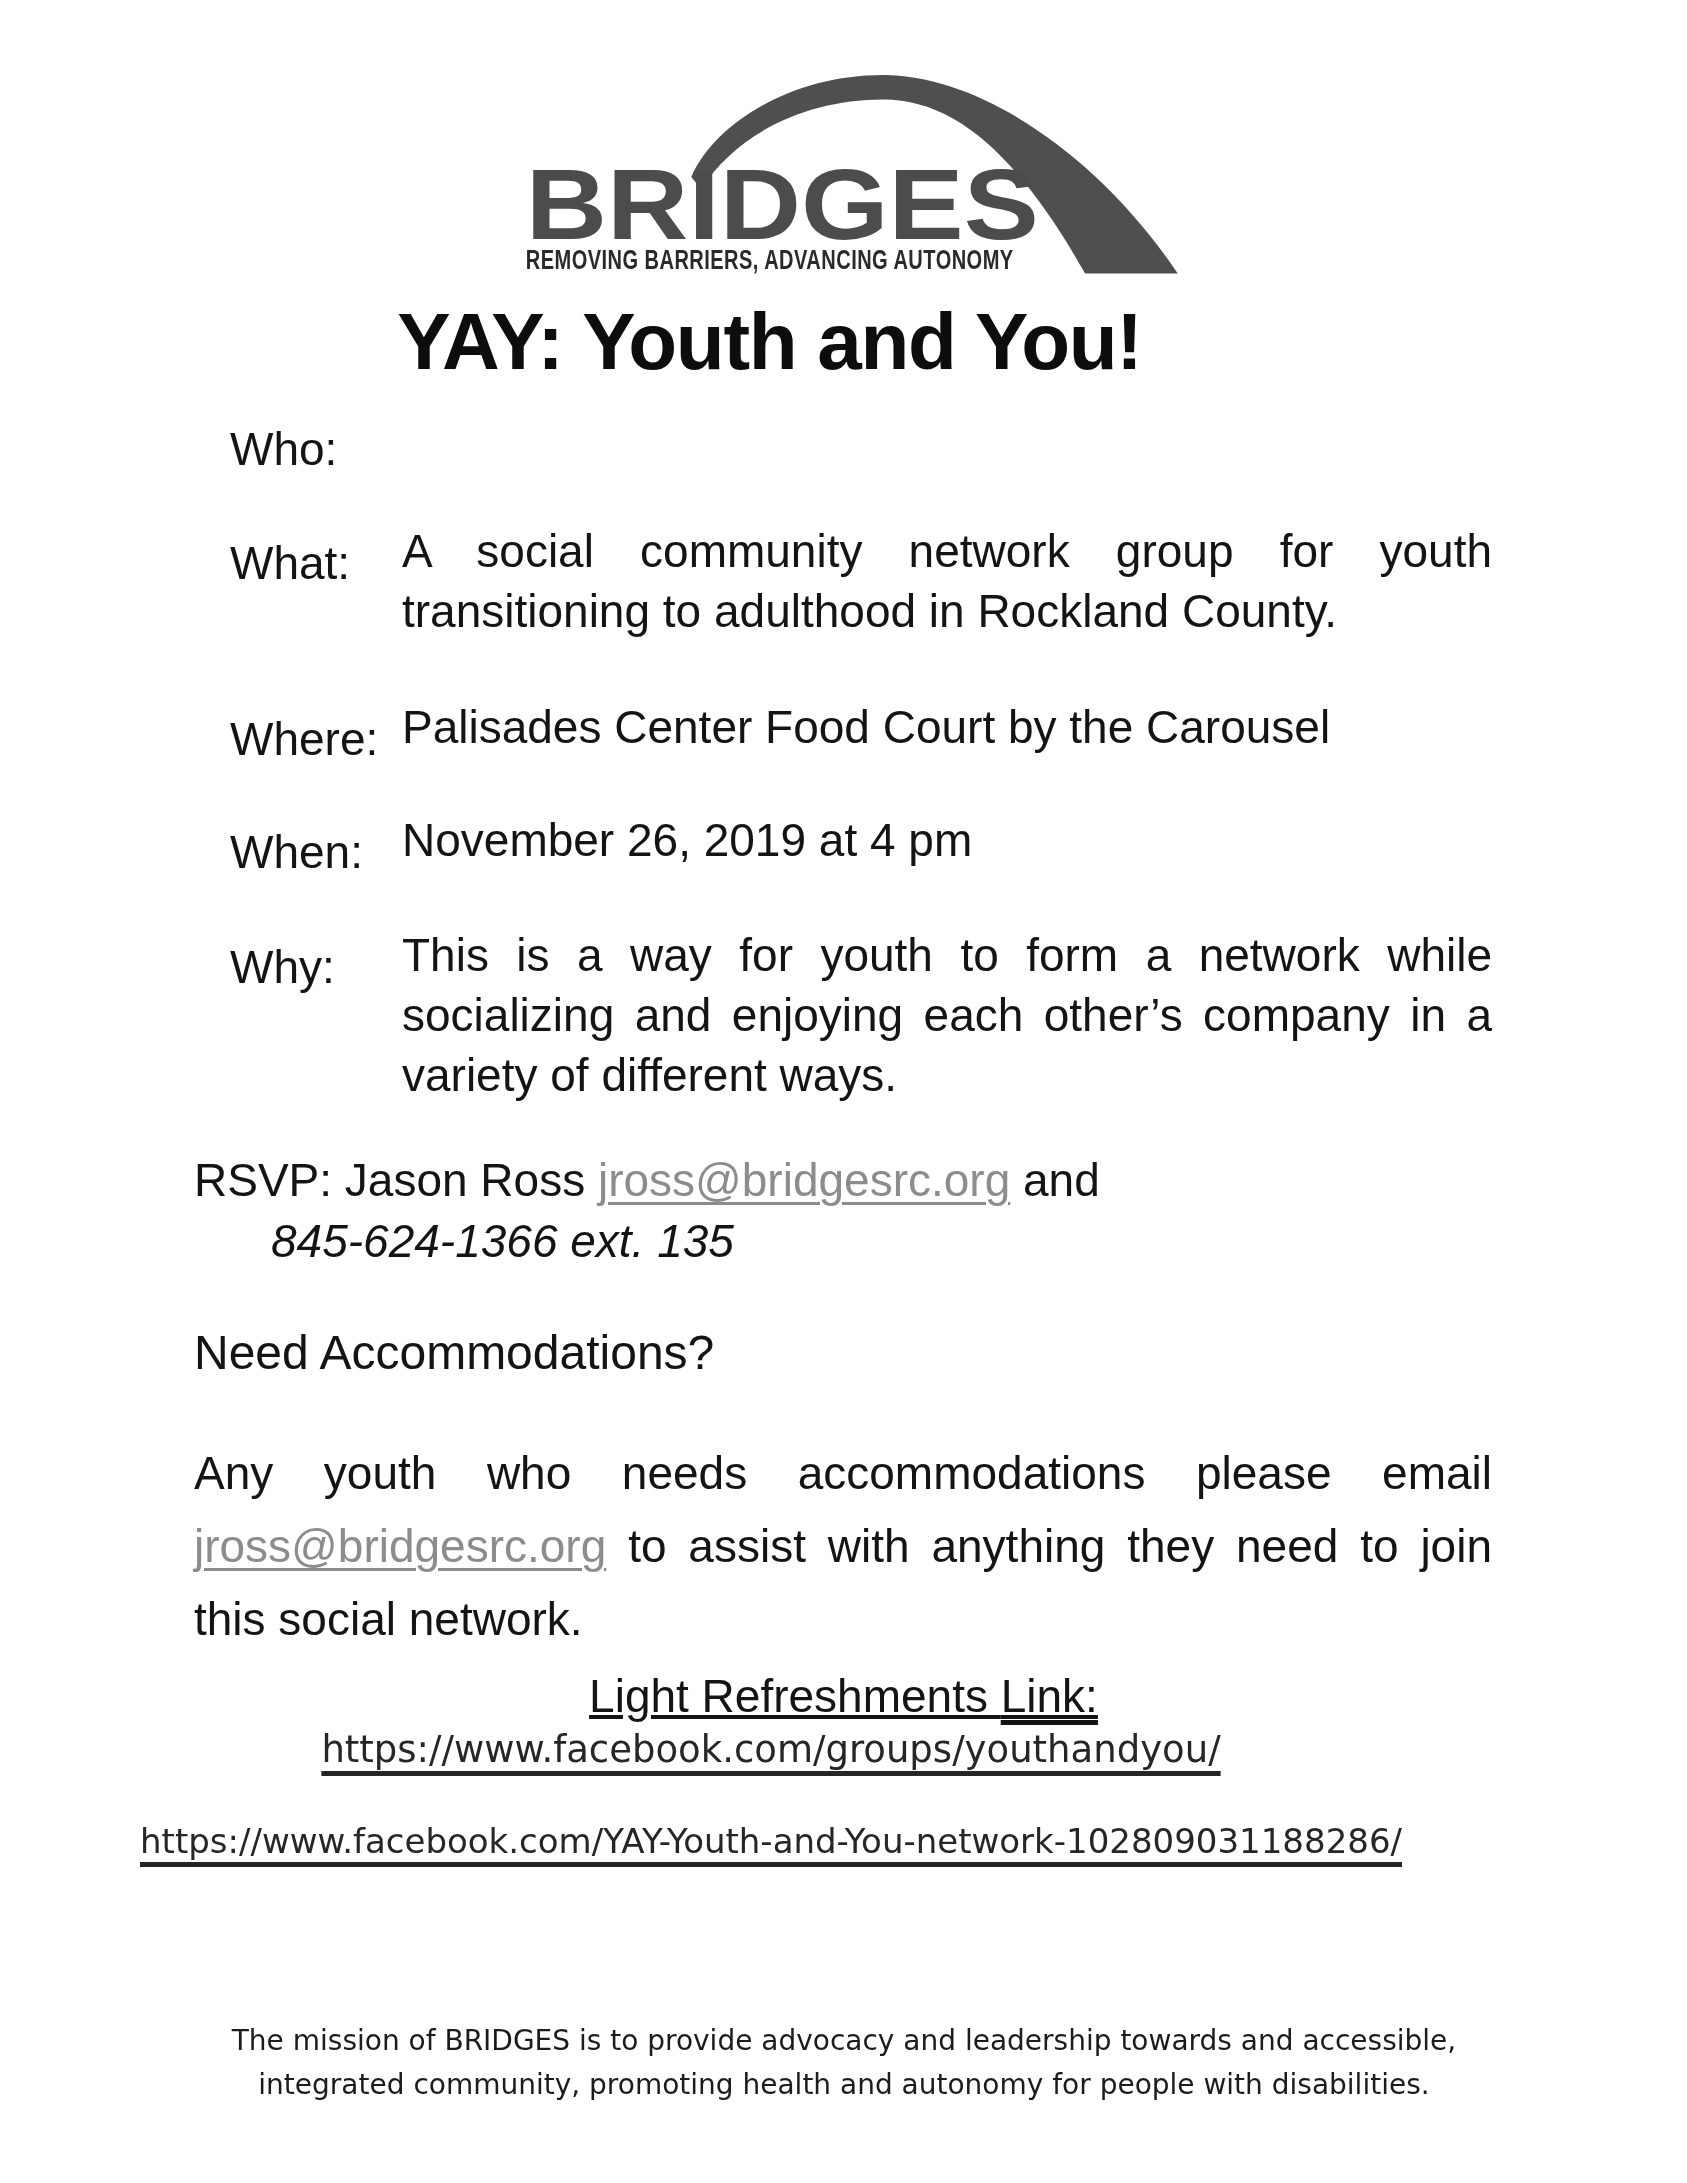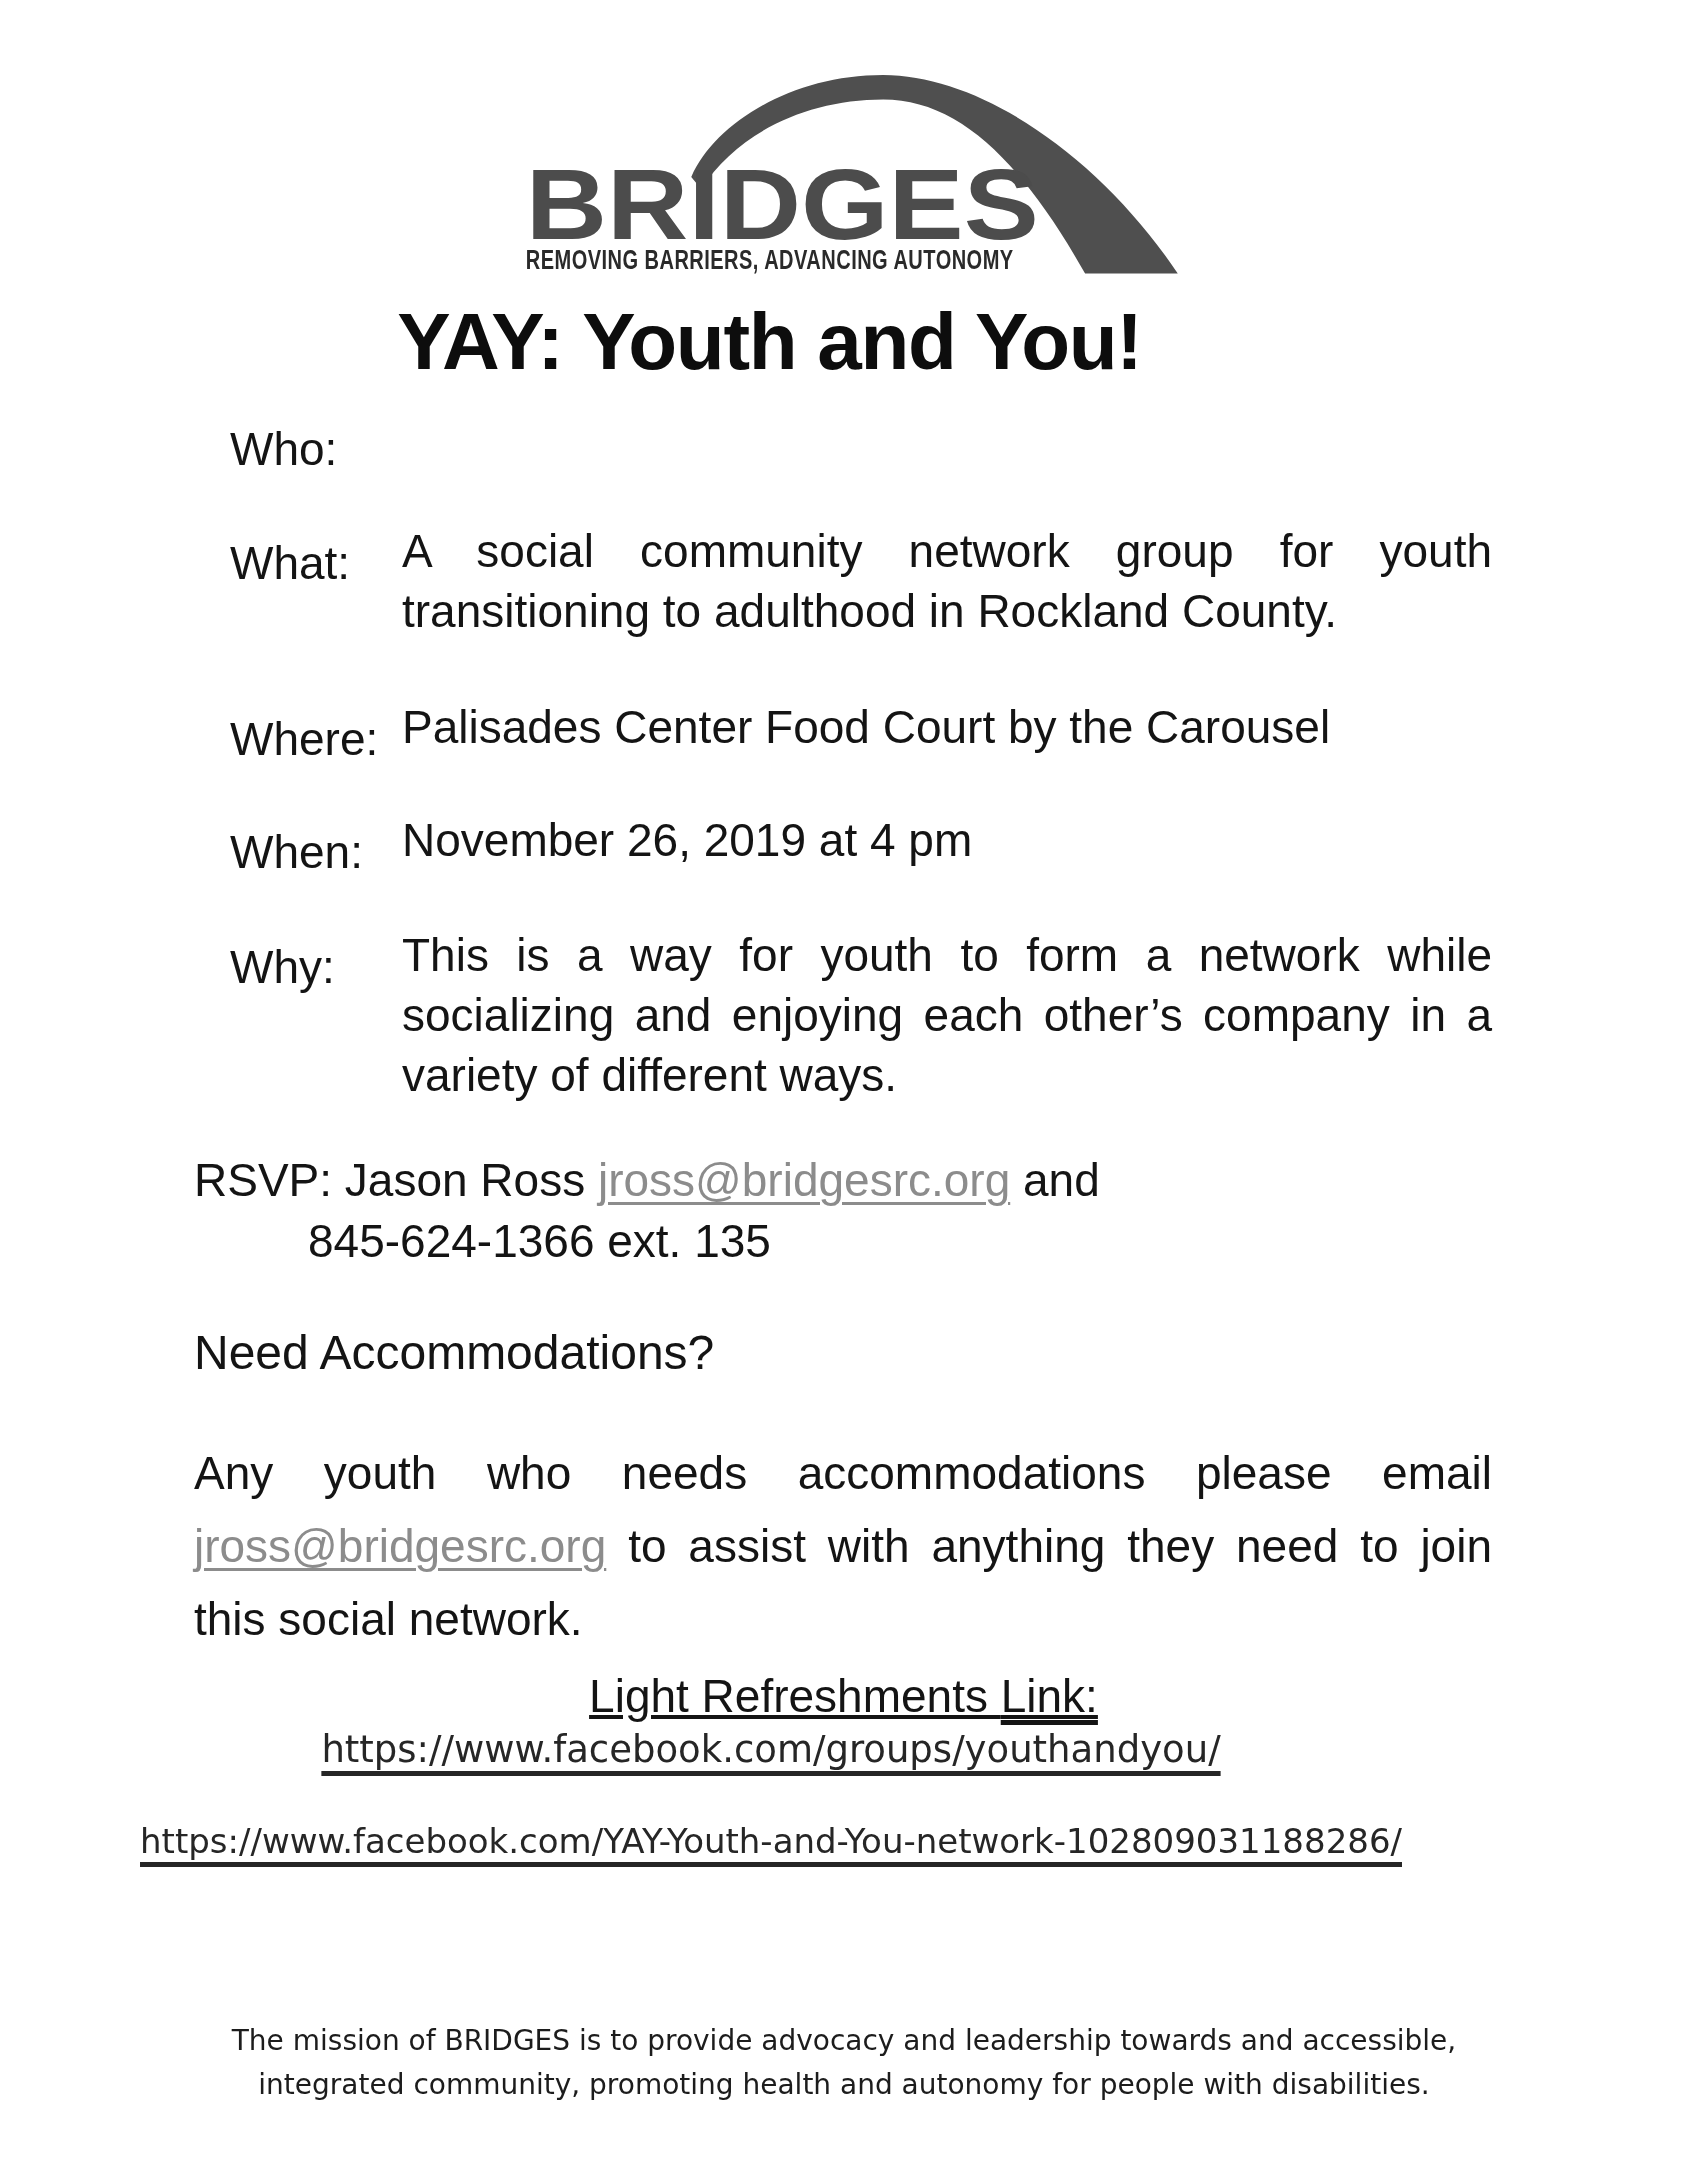--- a/index.html
+++ b/index.html
@@ -31,21 +31,21 @@
     text-align:center;
     font-size:80px;font-weight:700;letter-spacing:-1.3px;
     color:#0d0d0d;
   }
   .row{position:absolute;left:194px;width:1298px;font-size:46px;line-height:60px;}
   .row .label{position:absolute;left:0;top:12px;white-space:nowrap;margin-left:36px;}
   .row .content{margin-left:208px;}
   .content.single{white-space:nowrap;}
   .content.just{text-align:justify;}
   .rsvp{position:absolute;left:194px;top:1150px;width:1298px;font-size:46px;line-height:61px;}
-  .rsvp-line2{margin-left:114px;}
+  .rsvp-line2{margin-left:77px;font-style:italic;}
   .email{
     color:#8c8c8c;
     text-decoration:underline;
     text-decoration-thickness:3.3px;
     text-underline-offset:6px;
     cursor:pointer;
   }
   .need-heading{position:absolute;left:194px;top:1323px;font-size:48px;line-height:60px;margin:0;font-weight:400;}
   .any-youth{position:absolute;left:194px;top:1437px;width:1298px;font-size:46px;line-height:73px;text-align:justify;}
   .refresh-heading{

